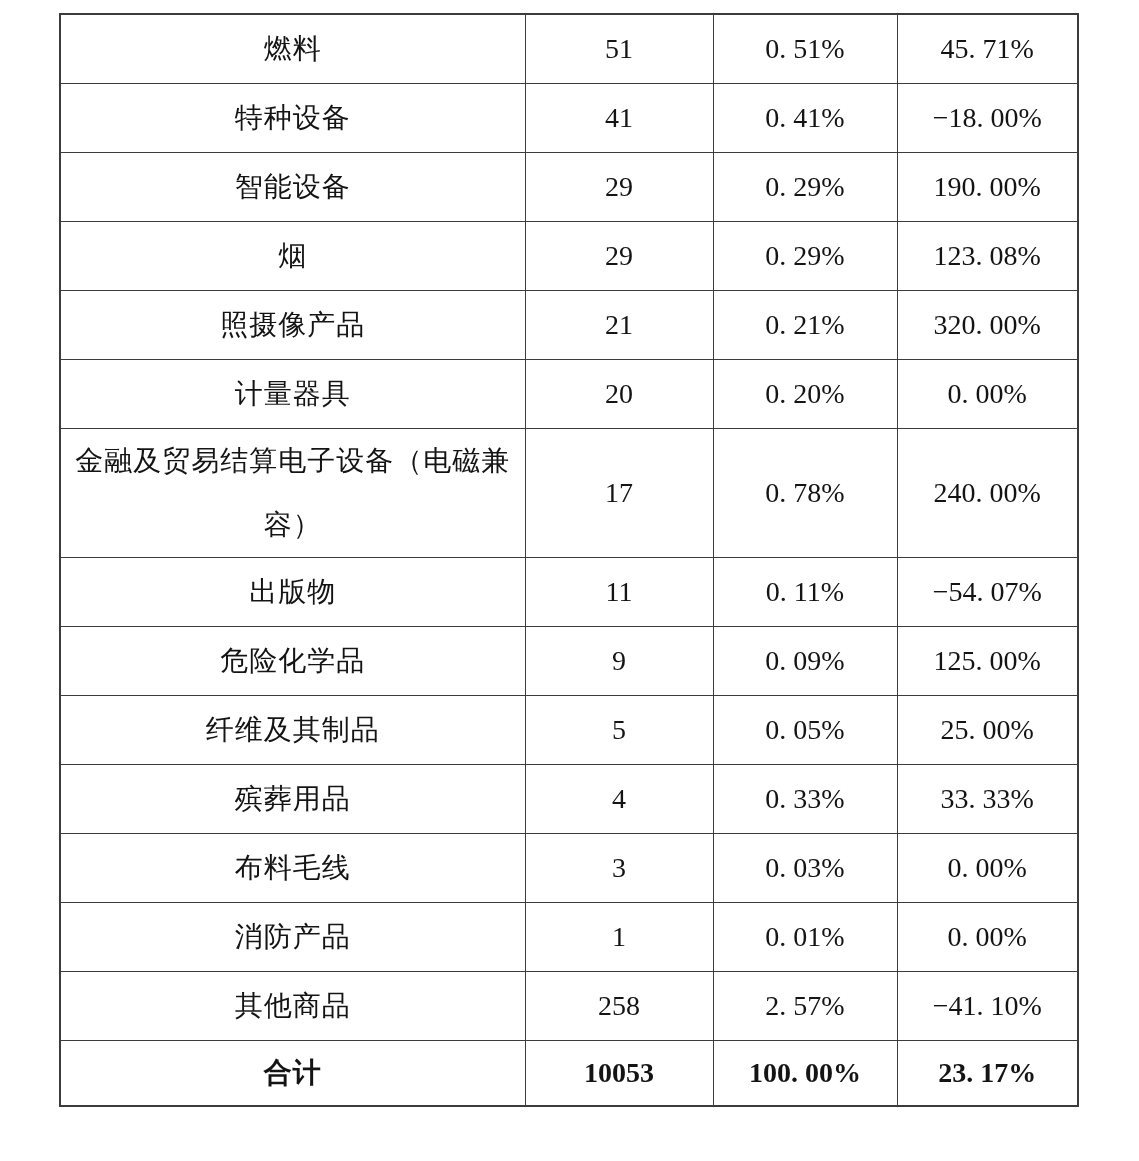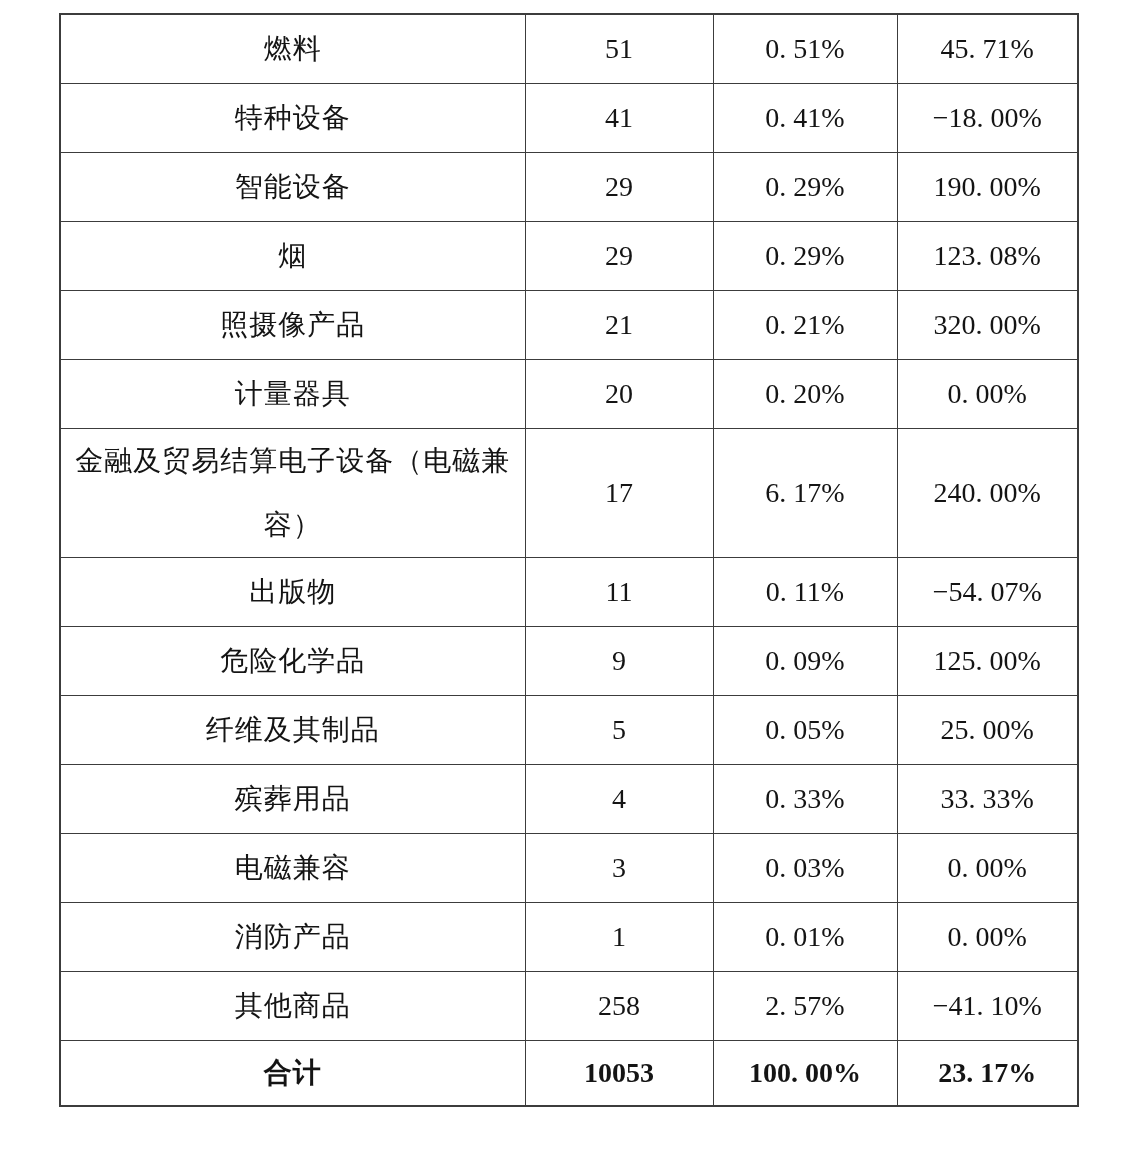--- a/index.html
+++ b/index.html
@@ -90,21 +90,21 @@
     </tr>
     <tr class="row">
       <td class="cat">计量器具</td>
       <td class="num">20</td>
       <td class="num">0. 20%</td>
       <td class="num">0. 00%</td>
     </tr>
     <tr class="row-tall">
       <td class="cat">金融及贸易结算电子设备（电磁兼容）</td>
       <td class="num">17</td>
-      <td class="num">6. 17%</td>
+      <td class="num">0. 78%</td>
       <td class="num">240. 00%</td>
     </tr>
     <tr class="row">
       <td class="cat">出版物</td>
       <td class="num">11</td>
       <td class="num">0. 11%</td>
       <td class="num">−54. 07%</td>
     </tr>
     <tr class="row">
       <td class="cat">危险化学品</td>
@@ -118,21 +118,21 @@
       <td class="num">0. 05%</td>
       <td class="num">25. 00%</td>
     </tr>
     <tr class="row">
       <td class="cat">殡葬用品</td>
       <td class="num">4</td>
       <td class="num">0. 33%</td>
       <td class="num">33. 33%</td>
     </tr>
     <tr class="row">
-      <td class="cat">电磁兼容</td>
+      <td class="cat">布料毛线</td>
       <td class="num">3</td>
       <td class="num">0. 03%</td>
       <td class="num">0. 00%</td>
     </tr>
     <tr class="row">
       <td class="cat">消防产品</td>
       <td class="num">1</td>
       <td class="num">0. 01%</td>
       <td class="num">0. 00%</td>
     </tr>

